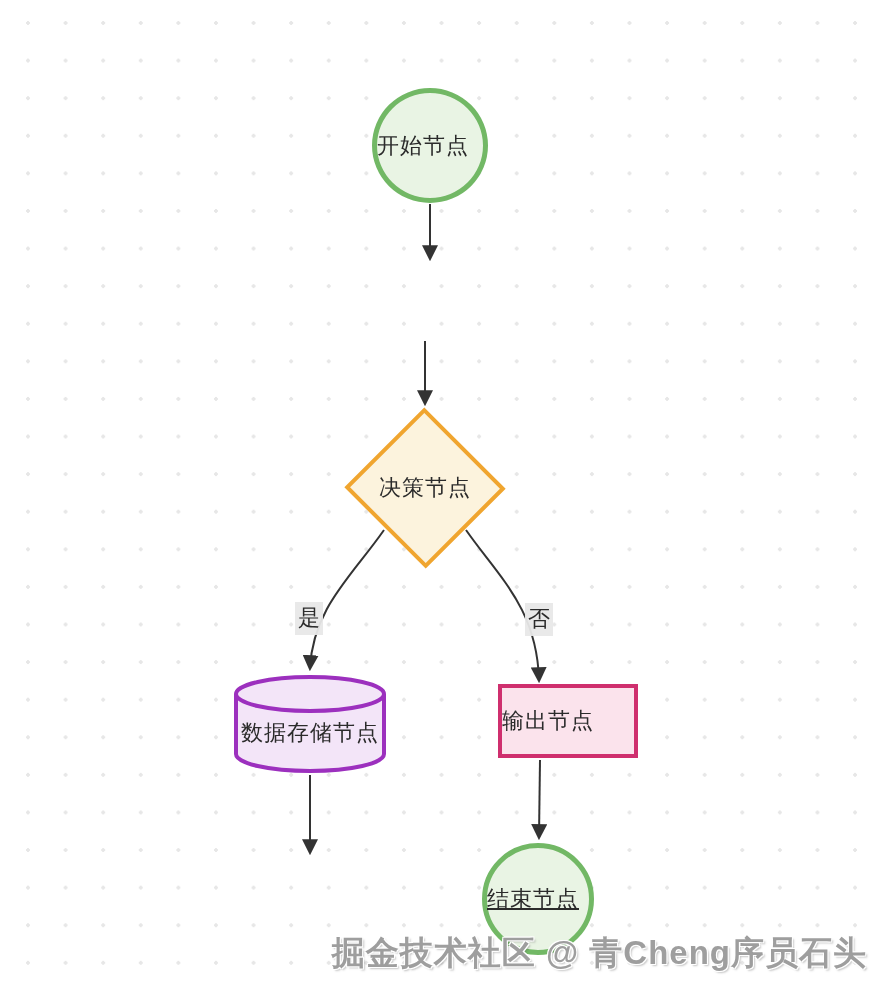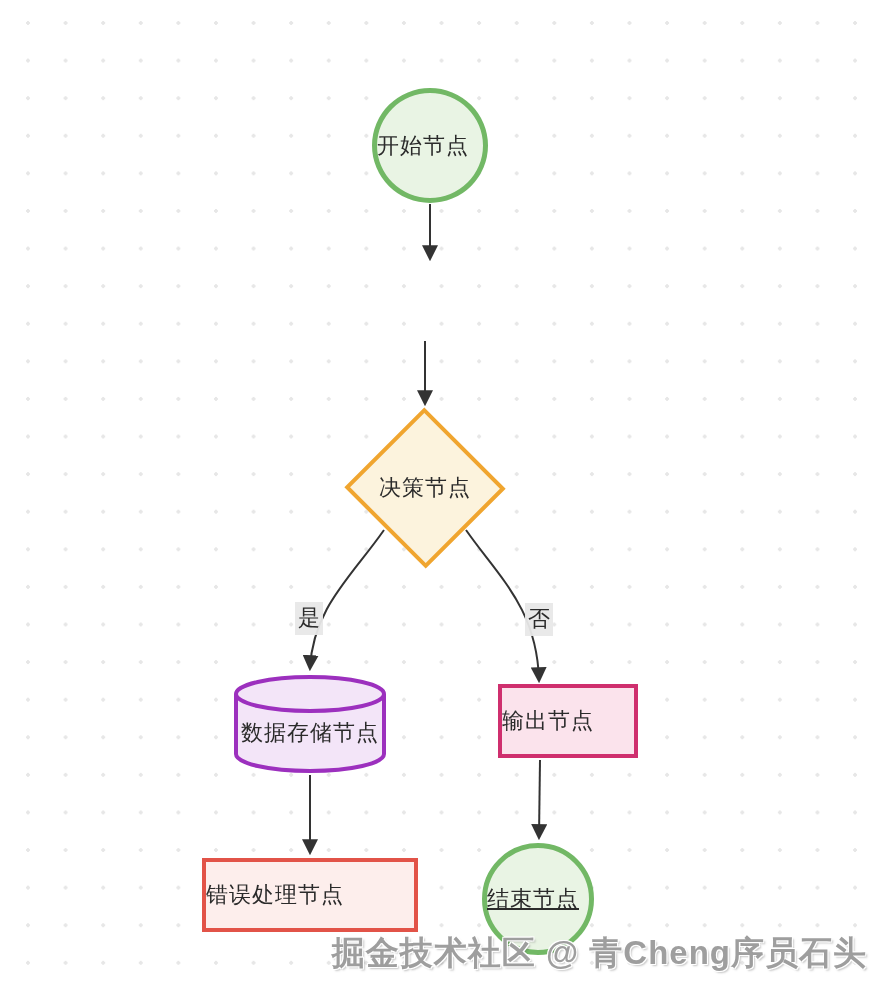--- a/index.html
+++ b/index.html
@@ -166,23 +166,20 @@
   </div>
 
   <div class="node cylinder-label">
     <span>数据存储节点</span>
   </div>
 
   <div class="node node-output">
     <span>输出节点</span>
   </div>
 
-  <div class="node node-error">
-    <span>错误处理节点</span>
-  </div>
 
   <div class="node node-end">
     <span>结束节点</span>
   </div>
 
   <div class="edge-label edge-label-yes">是</div>
   <div class="edge-label edge-label-no">否</div>
 
   <div class="watermark">掘金技术社区 @ 青Cheng序员石头</div>
 

